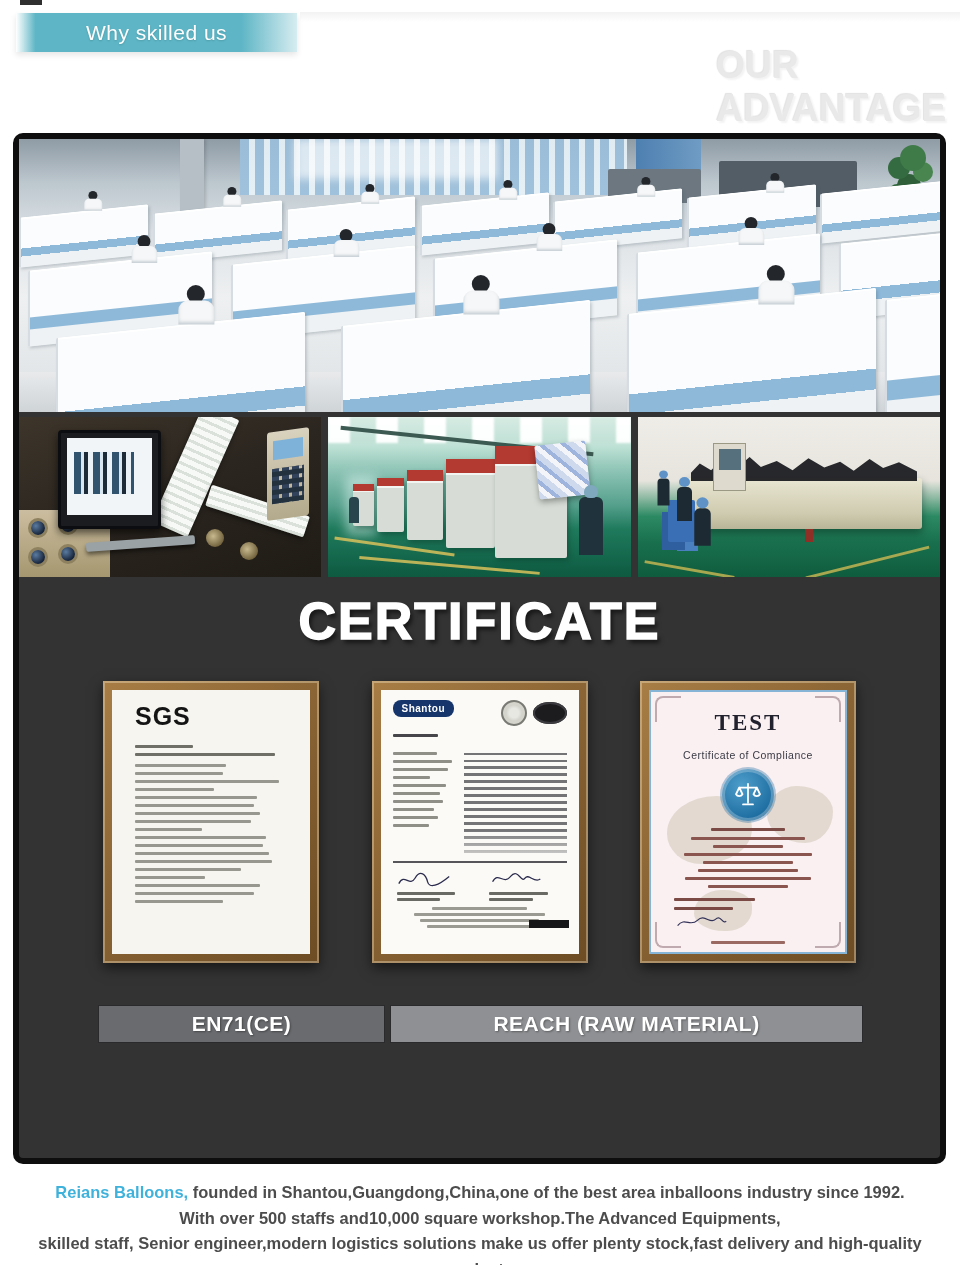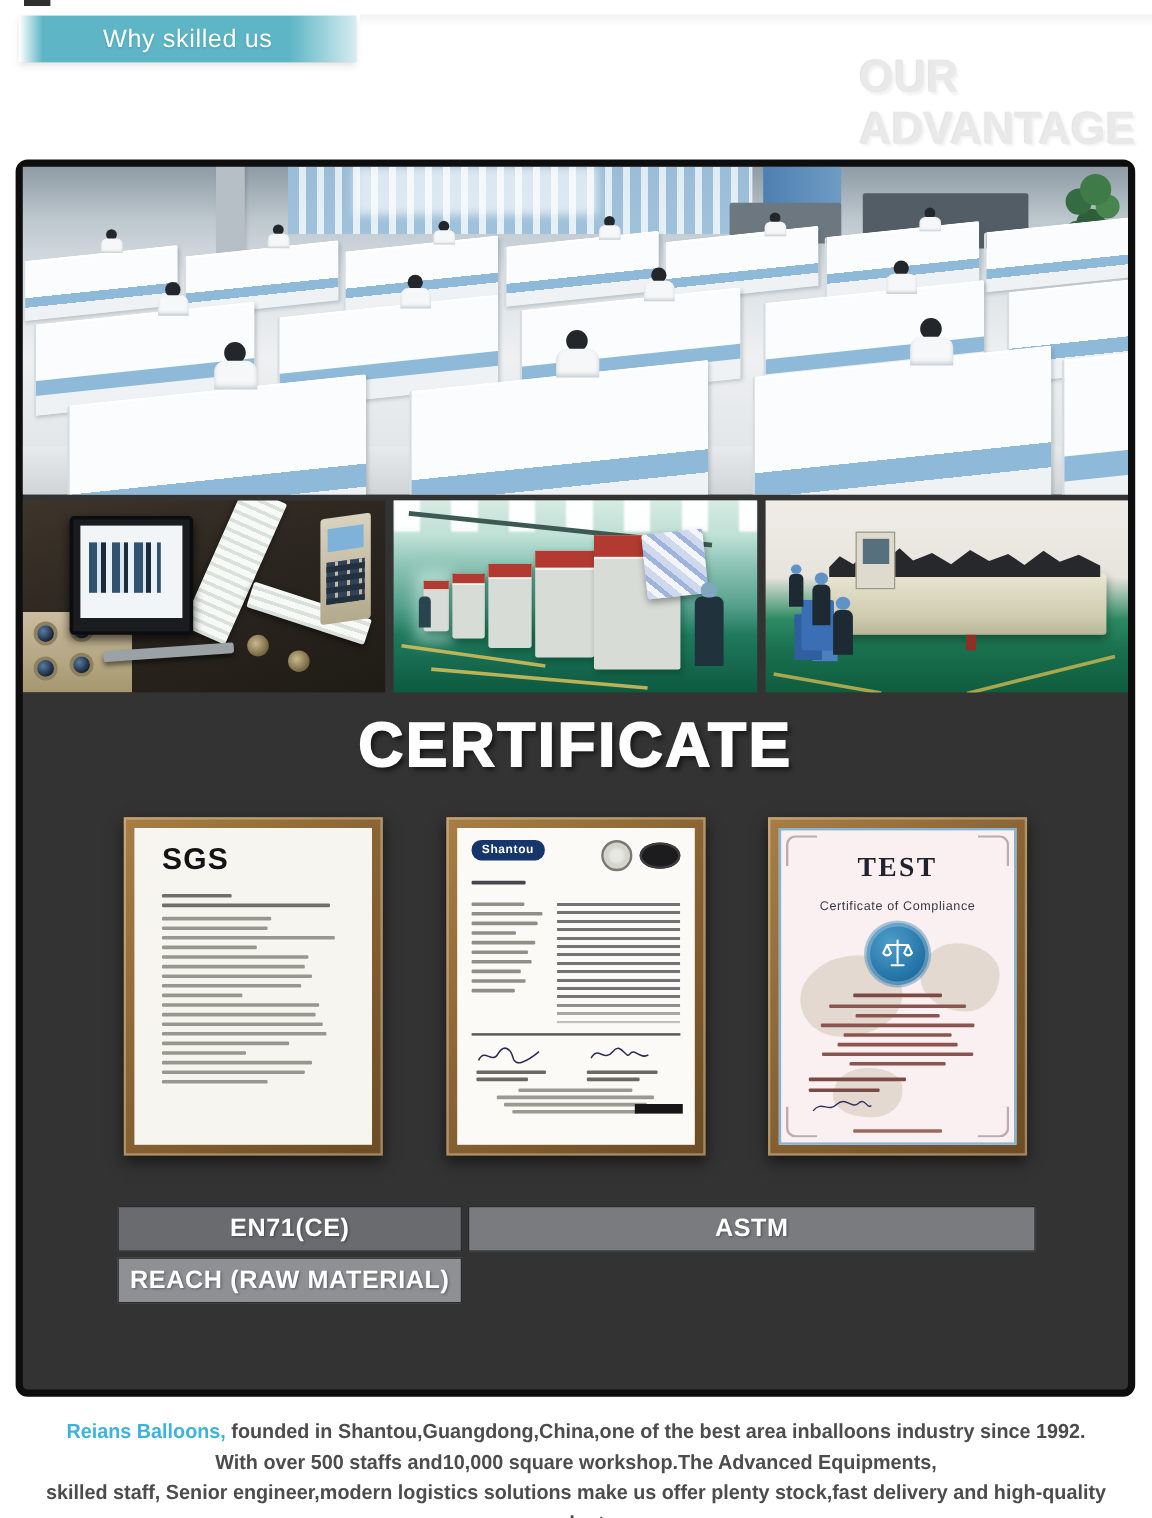--- a/index.html
+++ b/index.html
@@ -465,23 +465,20 @@
             <div class="bar" style="width: 38%; margin-top: 0px;"></div>
           </div>
       </div>
     </div>
   </div>
 
   <div class="report">
     <div class="report-row rr-1">
       <span>EN71(CE)</span>
     </div>
-    <div class="report-row rr-2">
-      <span>ASTM</span>
-    </div>
     <div class="report-row rr-3">
       <span>REACH (RAW MATERIAL)</span>
     </div>
   </div>
 </div>
 
 <div class="footer">
   <div><span class="brand">Reians Balloons,</span><span> founded in Shantou,Guangdong,China,one of the best area inballoons industry  since 1992.</span></div>
   <div>With over 500 staffs and10,000 square workshop.The Advanced Equipments,</div>
   <div>skilled staff, Senior engineer,modern logistics solutions make us offer plenty stock,fast delivery and high-quality products.</div>

